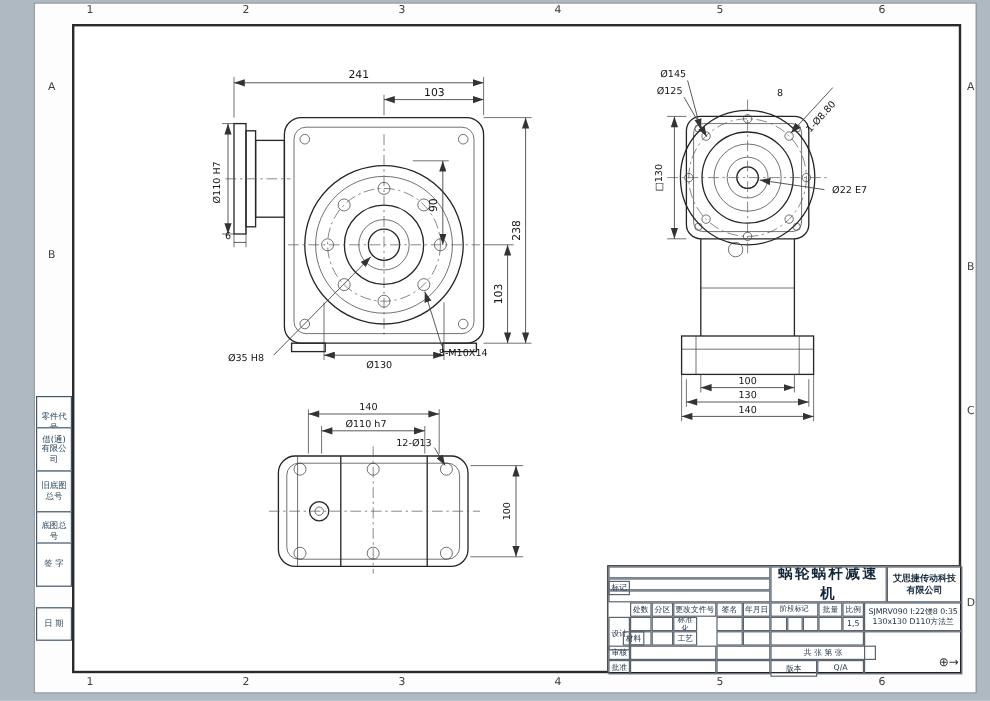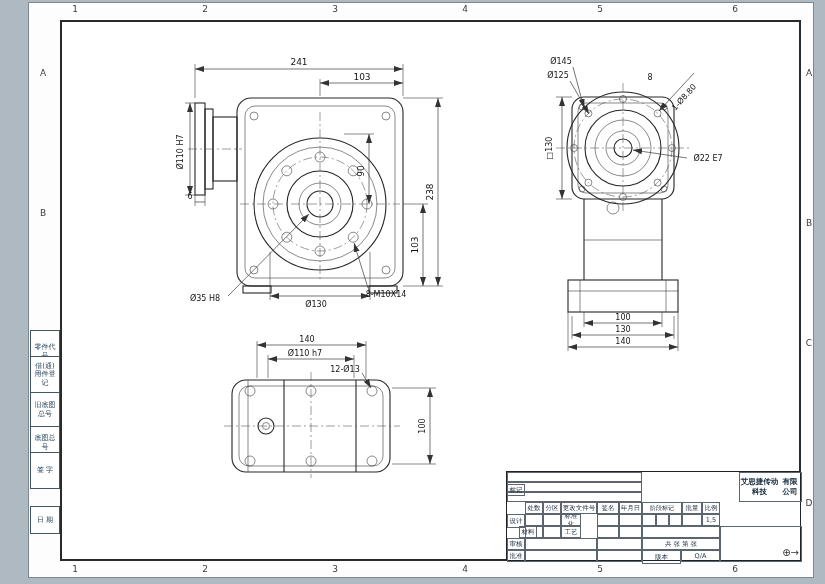--- a/index.html
+++ b/index.html
@@ -19,21 +19,21 @@
   .d{stroke:#3a3a3a;stroke-width:.7;fill:none}
   .cl{stroke:#5a5a5a;stroke-width:.6;fill:none;stroke-dasharray:9 3 2 3}
   text{fill:#141414;font-family:"DejaVu Sans","Liberation Sans",sans-serif}
   .txt{font-size:9px}
   .txts{font-size:8px}
   
   .tb{left:506px;top:471px;width:295px;height:90px;border:1.5px solid #222;background:#fff}
   .c{position:absolute;border:.5px solid #5a6570;display:flex;align-items:center;justify-content:center;
      font-size:6.5px;color:#1d2f42;text-align:center;line-height:1.3;overflow:hidden}
   .c.big{font-size:12px;font-weight:bold;letter-spacing:2px;color:#13273a}
-  .c.co{font-size:7.5px;font-weight:bold;flex-direction:row;color:#13273a}
+  .c.co{font-size:7.5px;font-weight:bold;flex-direction:column;color:#13273a}
   .c.mod{font-size:6.5px;flex-direction:column;color:#16293c}
   .c.proj{align-items:flex-end;justify-content:flex-end;font-size:10px;padding:2px;color:#333}
 </style>
 </head>
 <body>
 
 <div class="abs paper"></div>
 <div class="abs inner-frame"></div>
 
 <div class="zone" style="left:65px;top:4px">1</div>
@@ -52,21 +52,21 @@
 
 <div class="zoneL" style="left:34px;top:68px">A</div>
 <div class="zoneL" style="left:34px;top:208px">B</div>
 
 <div class="zoneL" style="left:800px;top:68px">A</div>
 <div class="zoneL" style="left:800px;top:218px">B</div>
 <div class="zoneL" style="left:800px;top:338px">C</div>
 <div class="zoneL" style="left:800px;top:498px">D</div>
 
 <div class="mblock" style="top:330px;height:43px">零件代号</div>
-<div class="mblock" style="top:356px;height:37px">借(通)用件登记</div>
+<div class="mblock" style="top:356px;height:37px">借(通)有限公司</div>
 <div class="mblock" style="top:392px;height:35px">旧底图总号</div>
 <div class="mblock" style="top:426px;height:33px">底图总号</div>
 <div class="mblock" style="top:452px;height:37px">签 字</div>
 <div class="mblock" style="top:506px;height:28px">日 期</div>
 
 <svg class="views abs" width="741" height="541" viewBox="60 20 741 541">
   <defs>
     <marker id="aE" markerWidth="12" markerHeight="8" refX="9" refY="3" orient="auto" markerUnits="userSpaceOnUse">
       <path d="M0,0 L9,3 L0,6 z" fill="#333"></path>
     </marker>
@@ -260,21 +260,21 @@
   <div class="c" style="left:0;top:10px;width:135px;height:10px"></div>
   <div class="c" style="left:0;top:20px;width:135px;height:10px"></div>
 
   <div class="c" style="left:0;top:12px;width:18px;height:12px">标记</div>
   <div class="c" style="left:18px;top:30px;width:18px;height:12px">处数</div>
   <div class="c" style="left:36px;top:30px;width:18px;height:12px">分区</div>
   <div class="c" style="left:54px;top:30px;width:36px;height:12px">更改文件号</div>
   <div class="c" style="left:90px;top:30px;width:22px;height:12px">签名</div>
   <div class="c" style="left:112px;top:30px;width:23px;height:12px">年月日</div>
 
-  <div class="c" style="left:0;top:42px;width:18px;height:14px">设计</div>
+  <div class="c" style="left:0;top:42px;width:18px;height:28px">设计</div>
   <div class="c" style="left:18px;top:42px;width:18px;height:12px"></div>
   <div class="c" style="left:36px;top:42px;width:18px;height:12px"></div>
   <div class="c" style="left:54px;top:42px;width:20px;height:12px">标准化</div>
   <div class="c" style="left:90px;top:42px;width:22px;height:12px"></div>
   <div class="c" style="left:112px;top:42px;width:23px;height:12px"></div>
 
   <div class="c" style="left:12px;top:54px;width:18px;height:12px">材料</div>
   <div class="c" style="left:18px;top:54px;width:18px;height:12px"></div>
   <div class="c" style="left:36px;top:54px;width:18px;height:12px"></div>
   <div class="c" style="left:54px;top:54px;width:20px;height:12px">工艺</div>
@@ -282,30 +282,35 @@
   <div class="c" style="left:112px;top:54px;width:23px;height:12px"></div>
 
   <div class="c" style="left:0;top:66px;width:18px;height:12px">审核</div>
   <div class="c" style="left:18px;top:66px;width:72px;height:12px"></div>
   <div class="c" style="left:90px;top:66px;width:45px;height:12px"></div>
 
   <div class="c" style="left:0;top:78px;width:18px;height:12px">批准</div>
   <div class="c" style="left:18px;top:78px;width:72px;height:12px"></div>
   <div class="c" style="left:90px;top:78px;width:45px;height:12px"></div>
 
+  <div class="c big" style="left:135px;top:0;width:97px;height:30px">蜗轮蜗杆减速机</div>
   <div class="c co" style="left:232px;top:0;width:63px;height:30px">
     <span>艾思捷传动科技</span>
     <span>有限公司</span>
   </div>
   <div class="c" style="left:135px;top:30px;width:40px;height:12px;font-size:6px">阶段标记</div>
   <div class="c" style="left:175px;top:30px;width:20px;height:12px">批量</div>
   <div class="c" style="left:195px;top:30px;width:18px;height:12px">比例</div>
   <div class="c" style="left:135px;top:42px;width:14px;height:12px"></div>
   <div class="c" style="left:149px;top:42px;width:13px;height:12px"></div>
   <div class="c" style="left:162px;top:42px;width:13px;height:12px"></div>
   <div class="c" style="left:175px;top:42px;width:20px;height:12px"></div>
   <div class="c" style="left:195px;top:42px;width:18px;height:12px">1,5</div>
+  <div class="c mod" style="left:213px;top:30px;width:82px;height:24px">
+    <span>SJMRV090 I:22馒8 0:35</span>
+    <span>130x130 D110方法兰</span>
+  </div>
   <div class="c" style="left:135px;top:54px;width:78px;height:12px"></div>
-  <div class="c" style="left:135px;top:66px;width:78px;height:12px">共 张 第 张</div>
+  <div class="c" style="left:135px;top:66px;width:88px;height:12px">共 张 第 张</div>
   <div class="c" style="left:135px;top:78px;width:39px;height:14px">版本</div>
   <div class="c" style="left:174px;top:78px;width:39px;height:12px">Q/A</div>
   <div class="c proj" style="left:213px;top:54px;width:82px;height:36px">⊕→</div>
 </div>
 
 </body></html>

